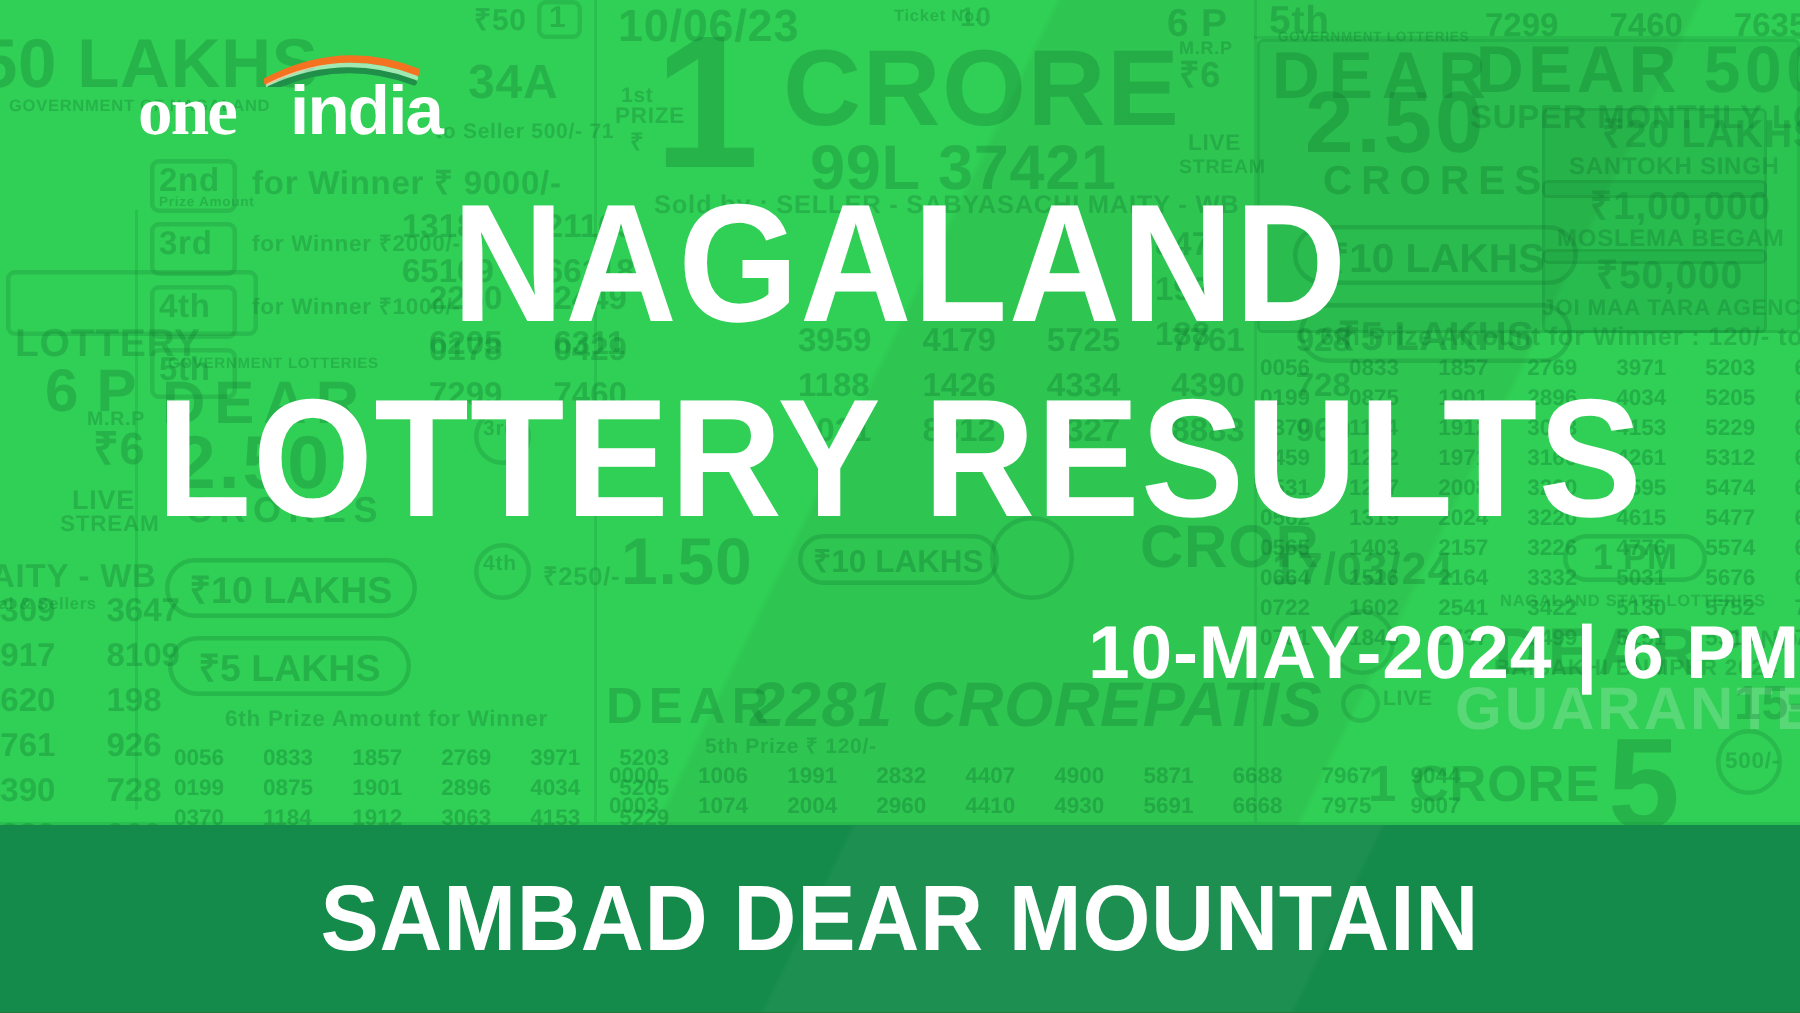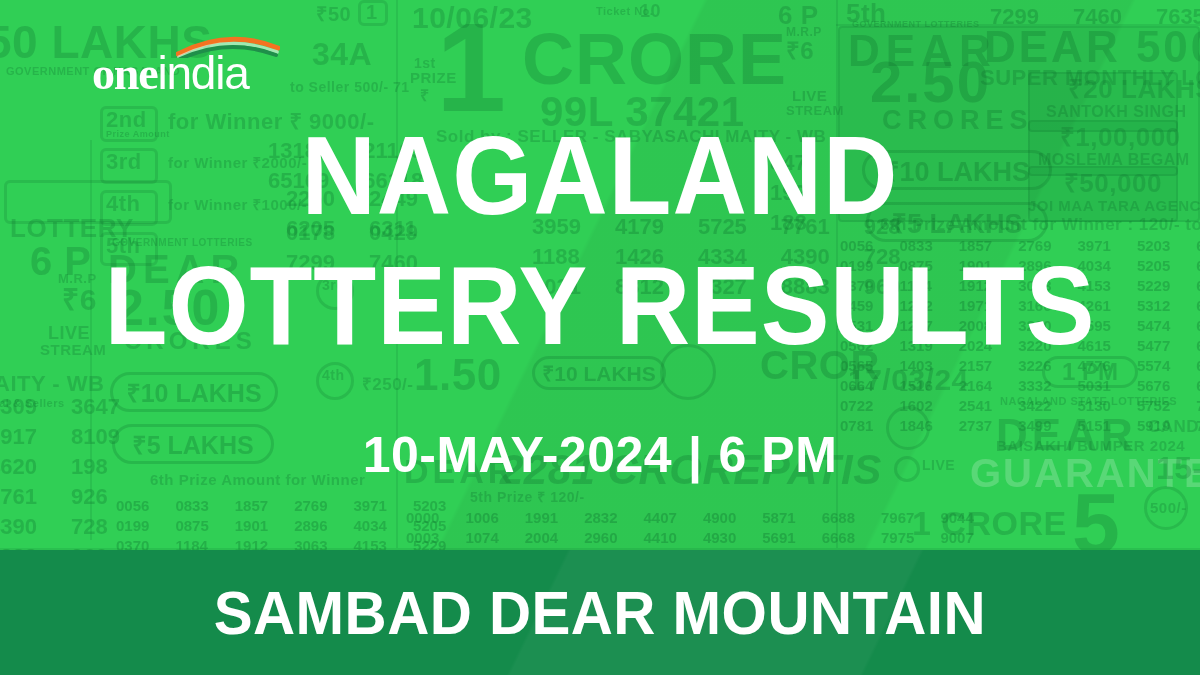--- a/index.html
+++ b/index.html
@@ -105,21 +105,21 @@
   }
   .logo-text{
     position:absolute; left:0; top:14px;
     font-size:46px;
     line-height:50px;
     color:#ffffff;
     letter-spacing:-1.2px;
     white-space:nowrap;
   }
   .logo-text .b{ font-weight:bold;font-family:Liberation Serif, serif; }
-  .logo-text .l{ font-weight:400; }
+  .logo-text .l{ font-weight:700;margin-left:36px; }
 
   
   .headline{
     position:absolute;
     left:0; right:0;
     text-align:center;
     color:#ffffff;
     font-family:"Liberation Sans Narrow","Liberation Sans", sans-serif;
     font-weight:bold;
     text-transform:uppercase;
@@ -134,28 +134,27 @@
   .line2{
     top:256px;
     font-size:112px;
     line-height:100px;
     letter-spacing:1px;
     transform:scaleX(.92);
   }
   .subline{
     position:absolute;
     top:404px; left:0; right:0;
-    text-align:center;
+    text-align:right;
     color:#ffffff;
     font-family:"Liberation Sans", sans-serif;
     font-weight:bold;
     font-size:50px;
     line-height:62px;
     letter-spacing:.5px;
-    margin-top:20px;
   }
   .subline .sep{ padding:0 16px; font-weight:bold; }
 
   
   .banner{
     position:absolute;
     left:0; right:0; bottom:0;
     height:125px;
     background:#148b4b;
     display:flex;

